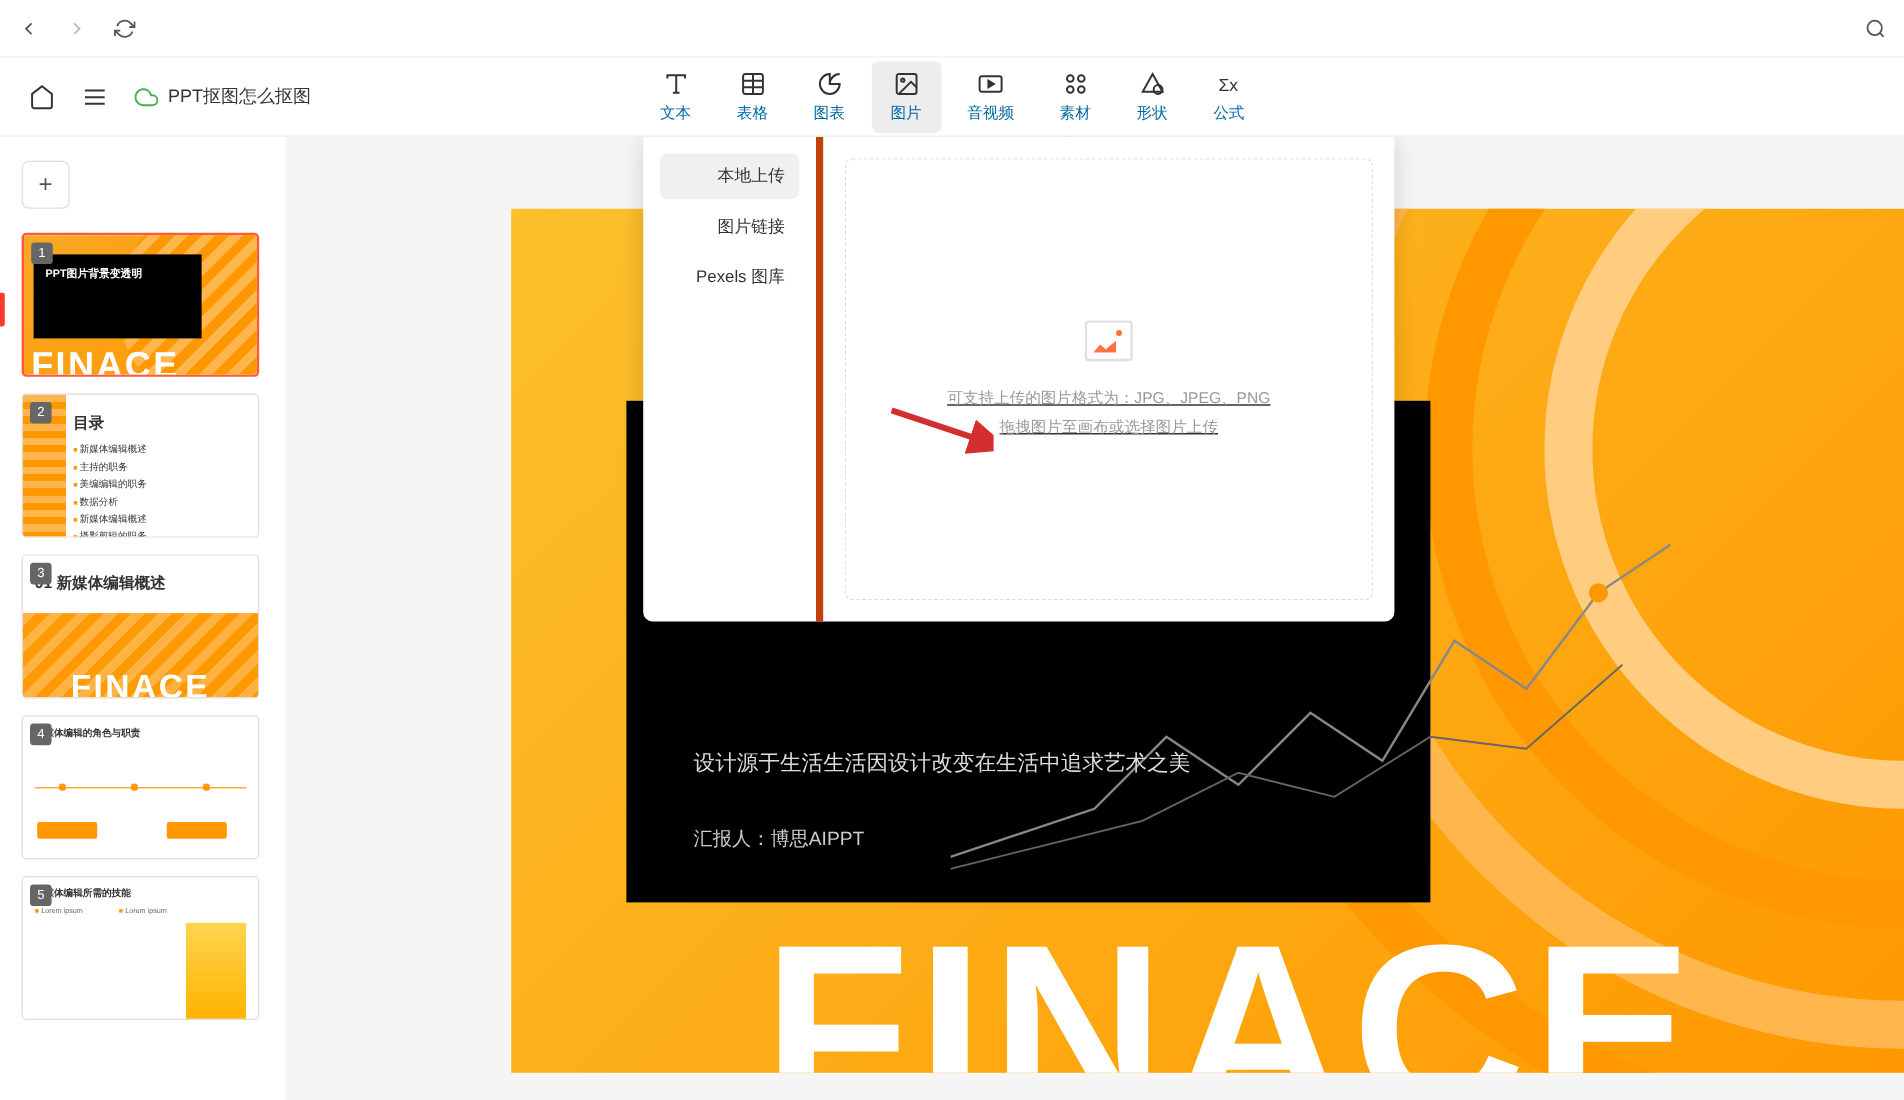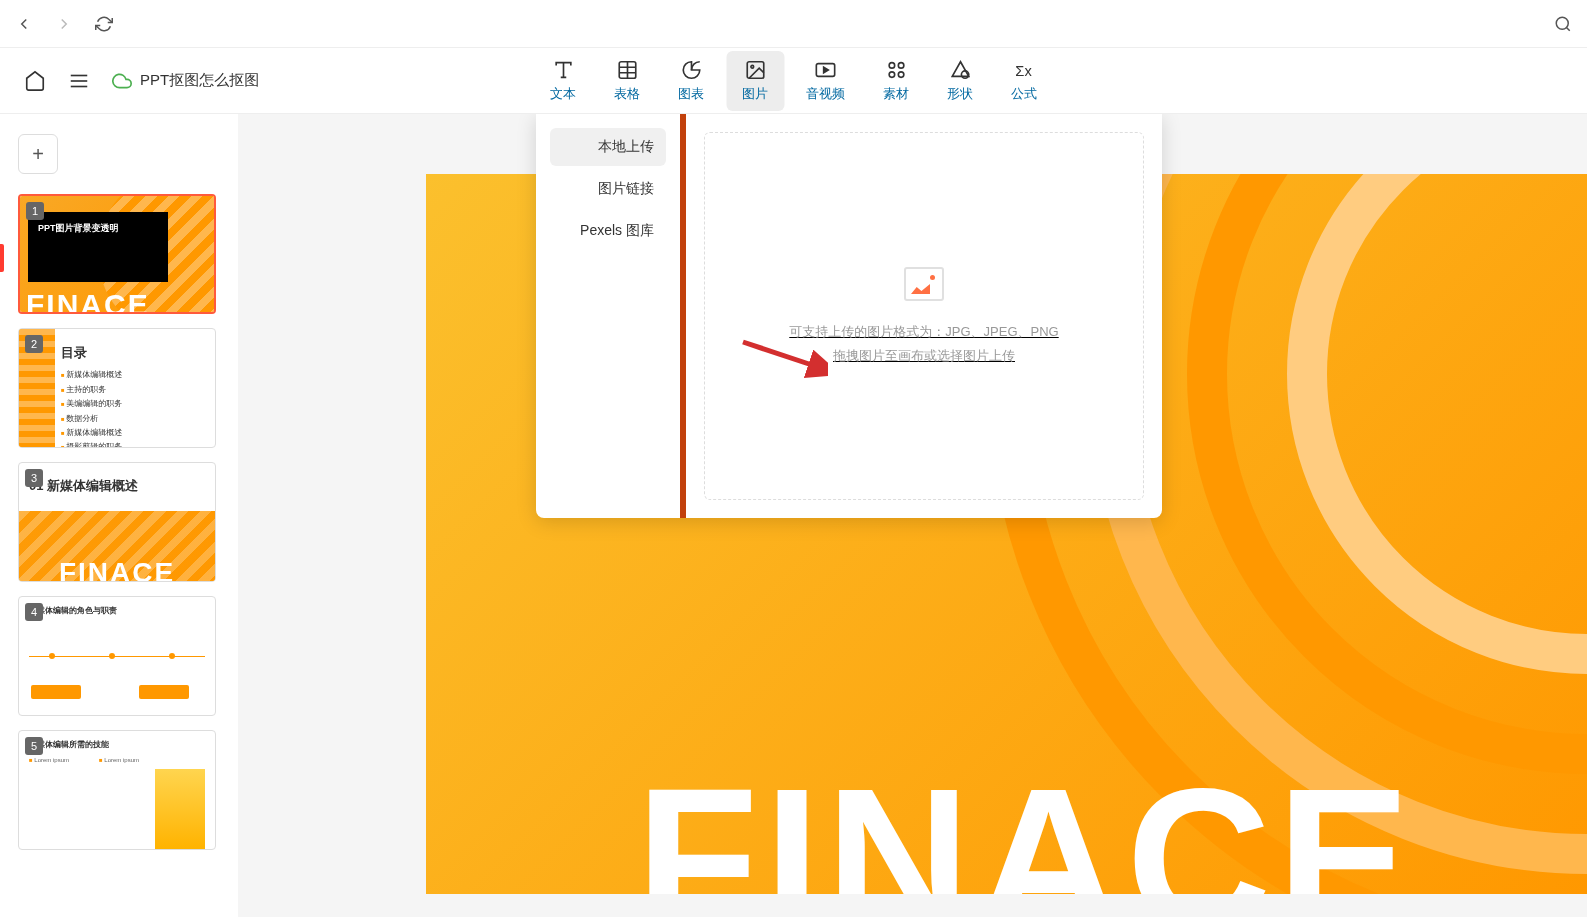--- a/index.html
+++ b/index.html
@@ -278,20 +278,29 @@
 <div style="position:absolute;left:0;top:244px;width:4px;height:28px;background:#ff3b30;border-radius:0 2px 2px 0;z-index:5"></div>
 
 <div class="canvas-area">
   <div class="main-slide">
     <div class="main-waves">
       <div class="wave-ring wr1"></div>
         <div class="wave-ring wr2"></div>
         <div class="wave-ring wr3"></div>
         <div class="wave-ring wr4"></div>
     </div>
+    <div class="black-panel">
+      <svg class="chart-line" viewBox="0 0 600 300">
+        <polyline points="0,280 60,260 120,240 180,180 240,220 300,160 360,200 420,100 480,140 540,60 600,20" stroke="#888" stroke-width="2" fill="none"></polyline>
+        <polyline points="0,290 80,270 160,250 240,210 320,230 400,180 480,190 560,120" stroke="#666" stroke-width="1.5" fill="none"></polyline>
+        <circle cx="540" cy="60" r="8" fill="#ff9800"></circle>
+      </svg>
+      <div class="bp-quote">设计源于生活生活因设计改变在生活中追求艺术之美</div>
+      <div class="bp-author"><span>汇报人：</span><span>博思AIPPT</span></div>
+    </div>
     <div class="finace-big">FINACE</div>
   </div>
 
   <div class="dropdown">
     <div class="dd-sidebar">
       <div class="dd-tab active">本地上传</div>
       <div class="dd-tab">图片链接</div>
       <div class="dd-tab">Pexels 图库</div>
     </div>
     <div class="dd-main">

